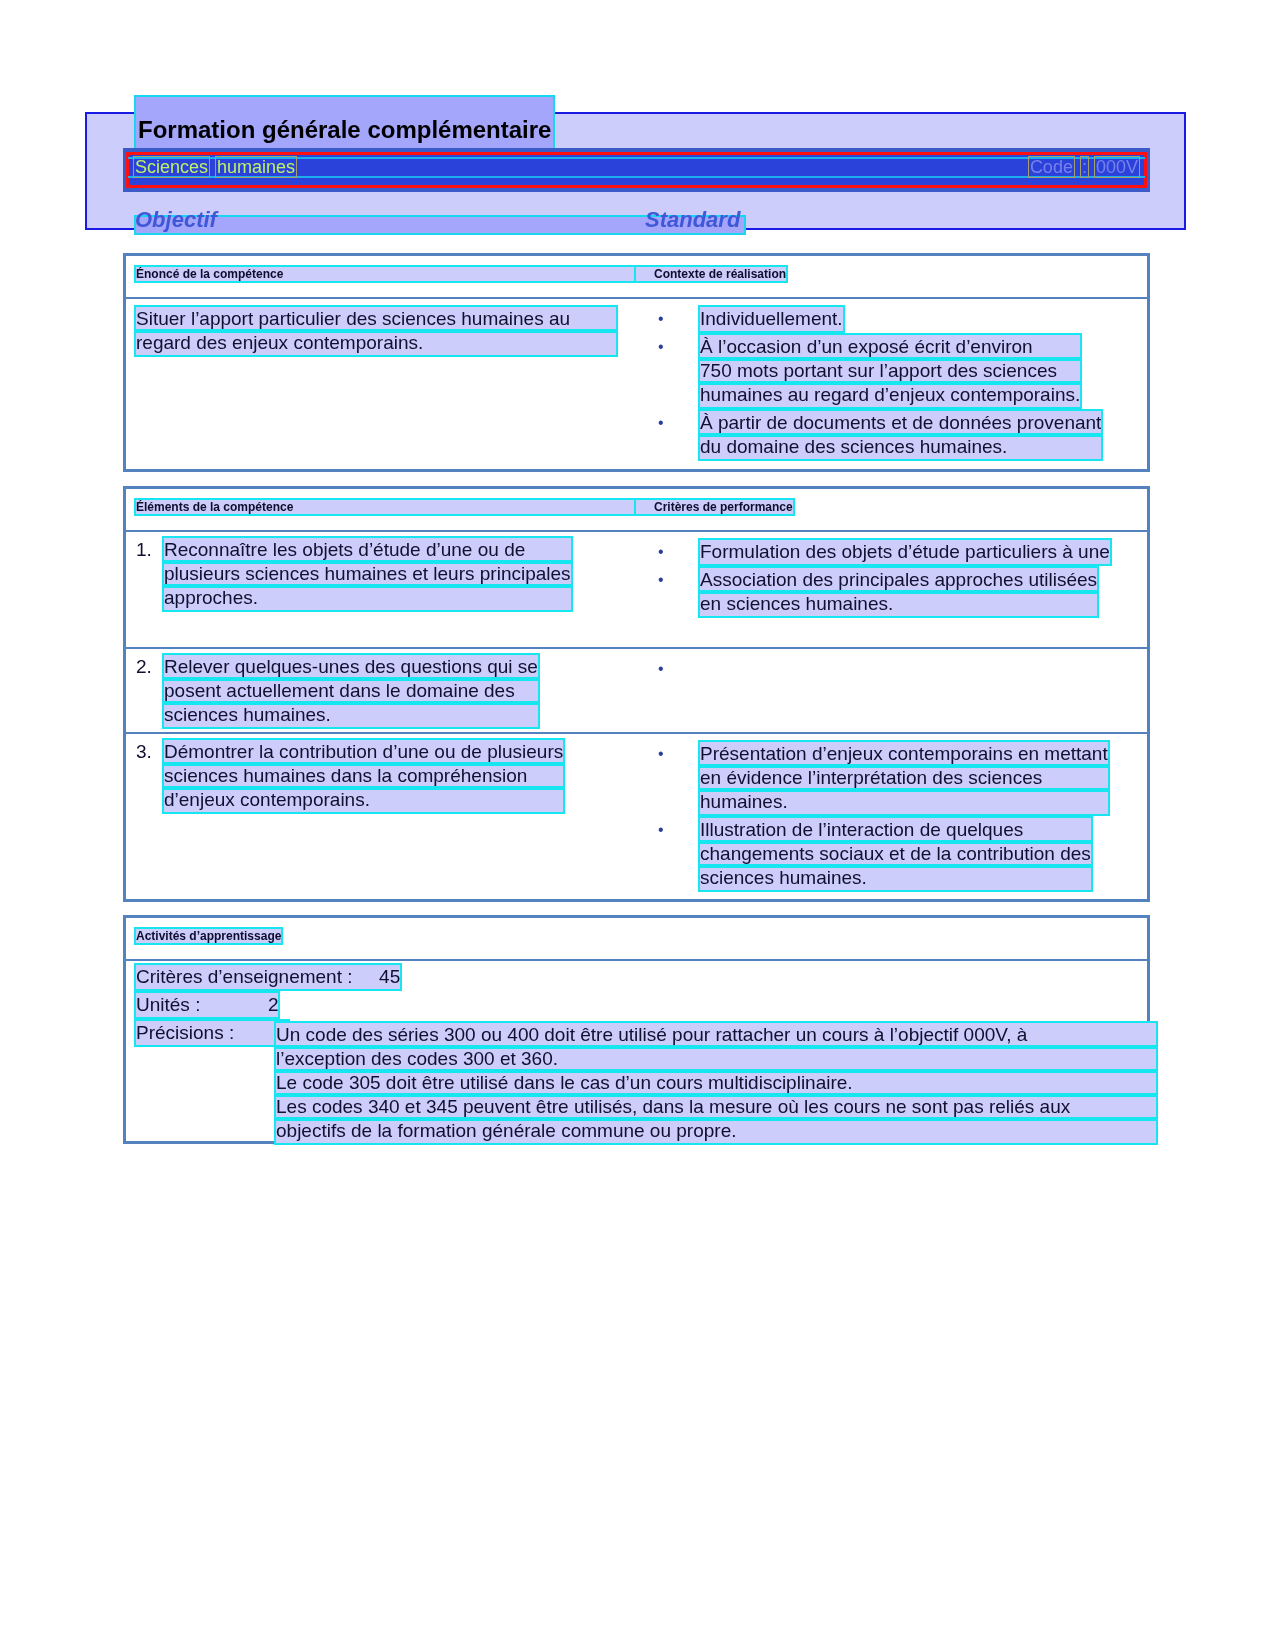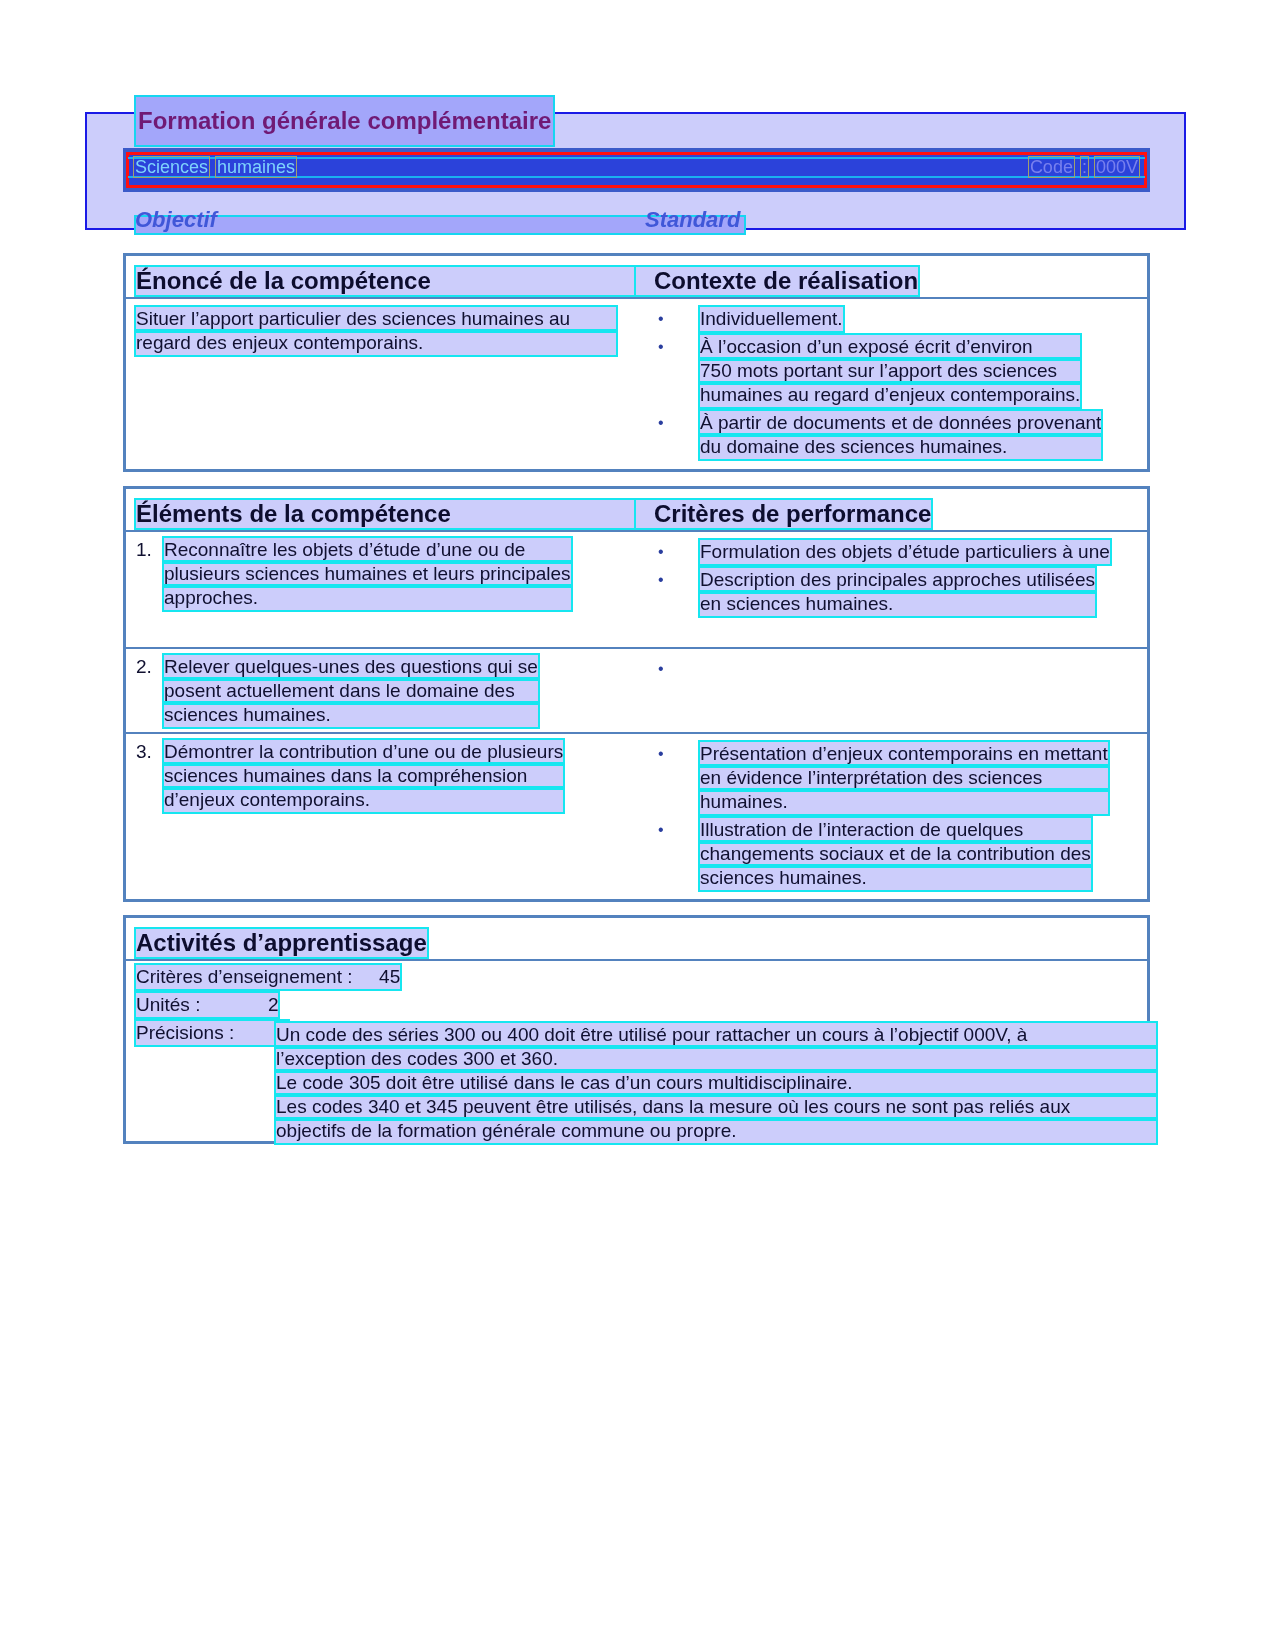--- a/index.html
+++ b/index.html
@@ -7,37 +7,37 @@
       width: 1275px; height: 1651px; background: #ffffff; position: relative;
       font-family: "Liberation Sans", sans-serif; color: #101030; overflow: hidden;
     }
     
     .hdr-box {
       position: absolute; left: 85px; top: 112px; width: 1101px; height: 118px;
       background: #cccdfb; border: 2px solid #1a1ae6; box-sizing: border-box;
     }
     .main-title {
       position: absolute; left: 134px; top: 95px; height: 32px; line-height: 32px;
-      font-size: 24px; font-weight: bold; color: #701a75;
-      background: #a3a6fa; border: 2px solid #16d6f0; padding: 8px 2px;
+      font-size: 24px; font-weight: bold; color: #000000;
+      background: #a3a6fa; border: 2px solid #16d6f0; padding: 17px 2px;
     }
     .code-bar {
       position: absolute; left: 123px; top: 148px; width: 1027px; height: 44px;
       background: #3b5bc9; box-sizing: border-box;
     }
     .code-bar-inner {
       position: absolute; left: 3px; top: 4px; right: 3px; bottom: 4px;
       background: #2b42da; border: 3px solid #ff1010; box-sizing: border-box;
     }
     .code-bar-line {
       position: absolute; left: 5px; right: 5px; top: 9px; height: 17px;
       border-top: 2px solid #1ab0f0; border-bottom: 2px solid #1ab0f0;
     }
     .code-bar .subj {
-      position: absolute; left: 10px; top: 9px; font-size: 18px; color: #7dd3fc;
+      position: absolute; left: 10px; top: 9px; font-size: 18px; color: #bef264;
     }
     .code-bar .code {
       position: absolute; right: 10px; top: 9px; font-size: 18px; color: #7880ee;
     }
     .word-box { border: 1px solid #a0a070; padding: 0 1px; }
     .sec-label {
       position: absolute; top: 205px; height: 30px; line-height: 30px;
       font-size: 22px; font-weight: bold; font-style: italic; color: #4057d8; text-align: right;
     }
     .sec-strip {
@@ -47,21 +47,21 @@
     
     .tbl {
       position: absolute; left: 123px; width: 1027px;
       border: 3px solid #5382be; box-sizing: border-box; background: #fff;
     }
     .tbl .thead {
       position: relative; height: 43px; border-bottom: 2px solid #5382be;
       box-sizing: border-box;
     }
     .tbl .th {
-      position: absolute; top: 11px; font-size: 24px; font-weight: bold; color: #0d0d2e;
+      position: absolute; top: 11px; font-size: 12px; font-weight: bold; color: #0d0d2e;
     }
     .hl {
       background: #cccdfb; outline: 2px solid #16e6f0; outline-offset: 0;
     }
     .row { position: relative; border-bottom: 2px solid #5382be; box-sizing: border-box; }
     .row:last-child { border-bottom: none; }
     .cell-left { position: absolute; left: 10px; width: 480px; font-size: 19px; line-height: 24px; }
     .cell-right { position: absolute; left: 528px; width: 478px; font-size: 19px; line-height: 24px; }
     .num-item { display: flex; }
     .num-item .n { width: 28px; flex: none; }
@@ -152,21 +152,21 @@
     <div class="cell-right" style="top:8px;">
       <div class="bul-item">
         <span class="b">•</span>
         <span>
           <span class="line hl">Formulation des objets d’étude particuliers à une</span>
         </span>
       </div>
       <div class="bul-item">
         <span class="b">•</span>
         <span>
-          <span class="line hl">Description des principales approches utilisées</span>
+          <span class="line hl">Association des principales approches utilisées</span>
           <span class="line hl">en sciences humaines.</span>
         </span>
       </div>
     </div>
   </div>
 
   <div class="row" style="height:85px;">
     <div class="cell-left" style="top:6px;">
       <div class="num-item">
         <span class="n">2.</span>

